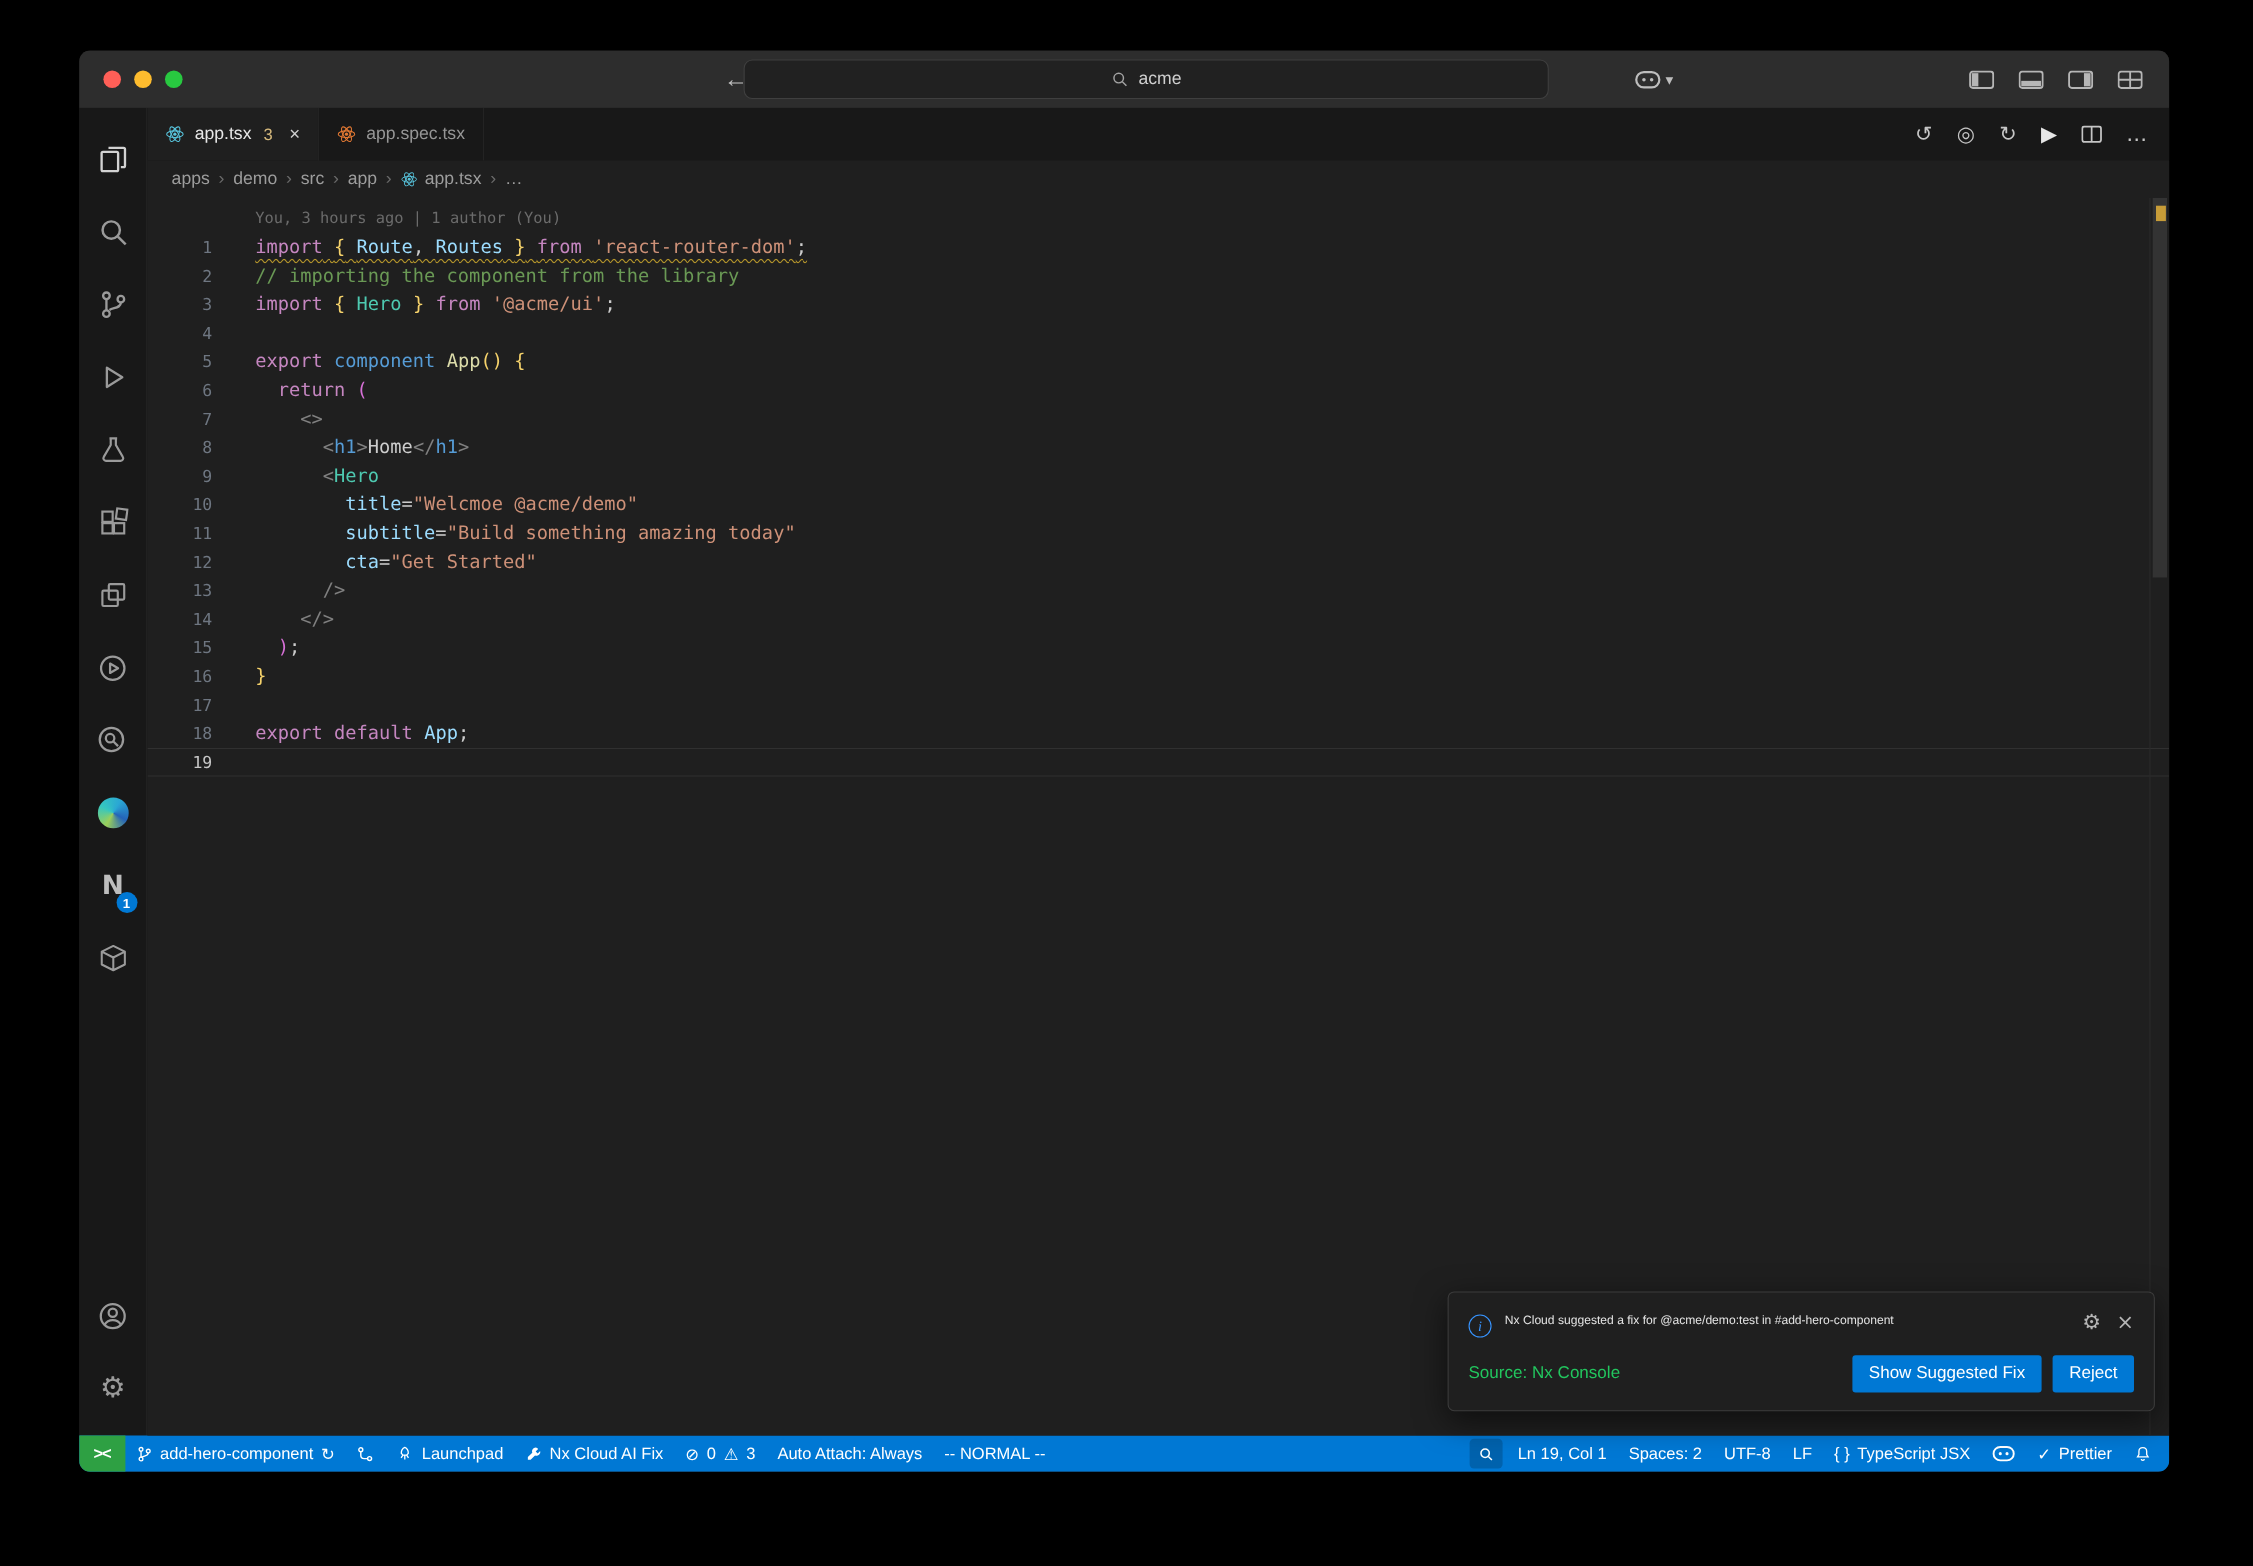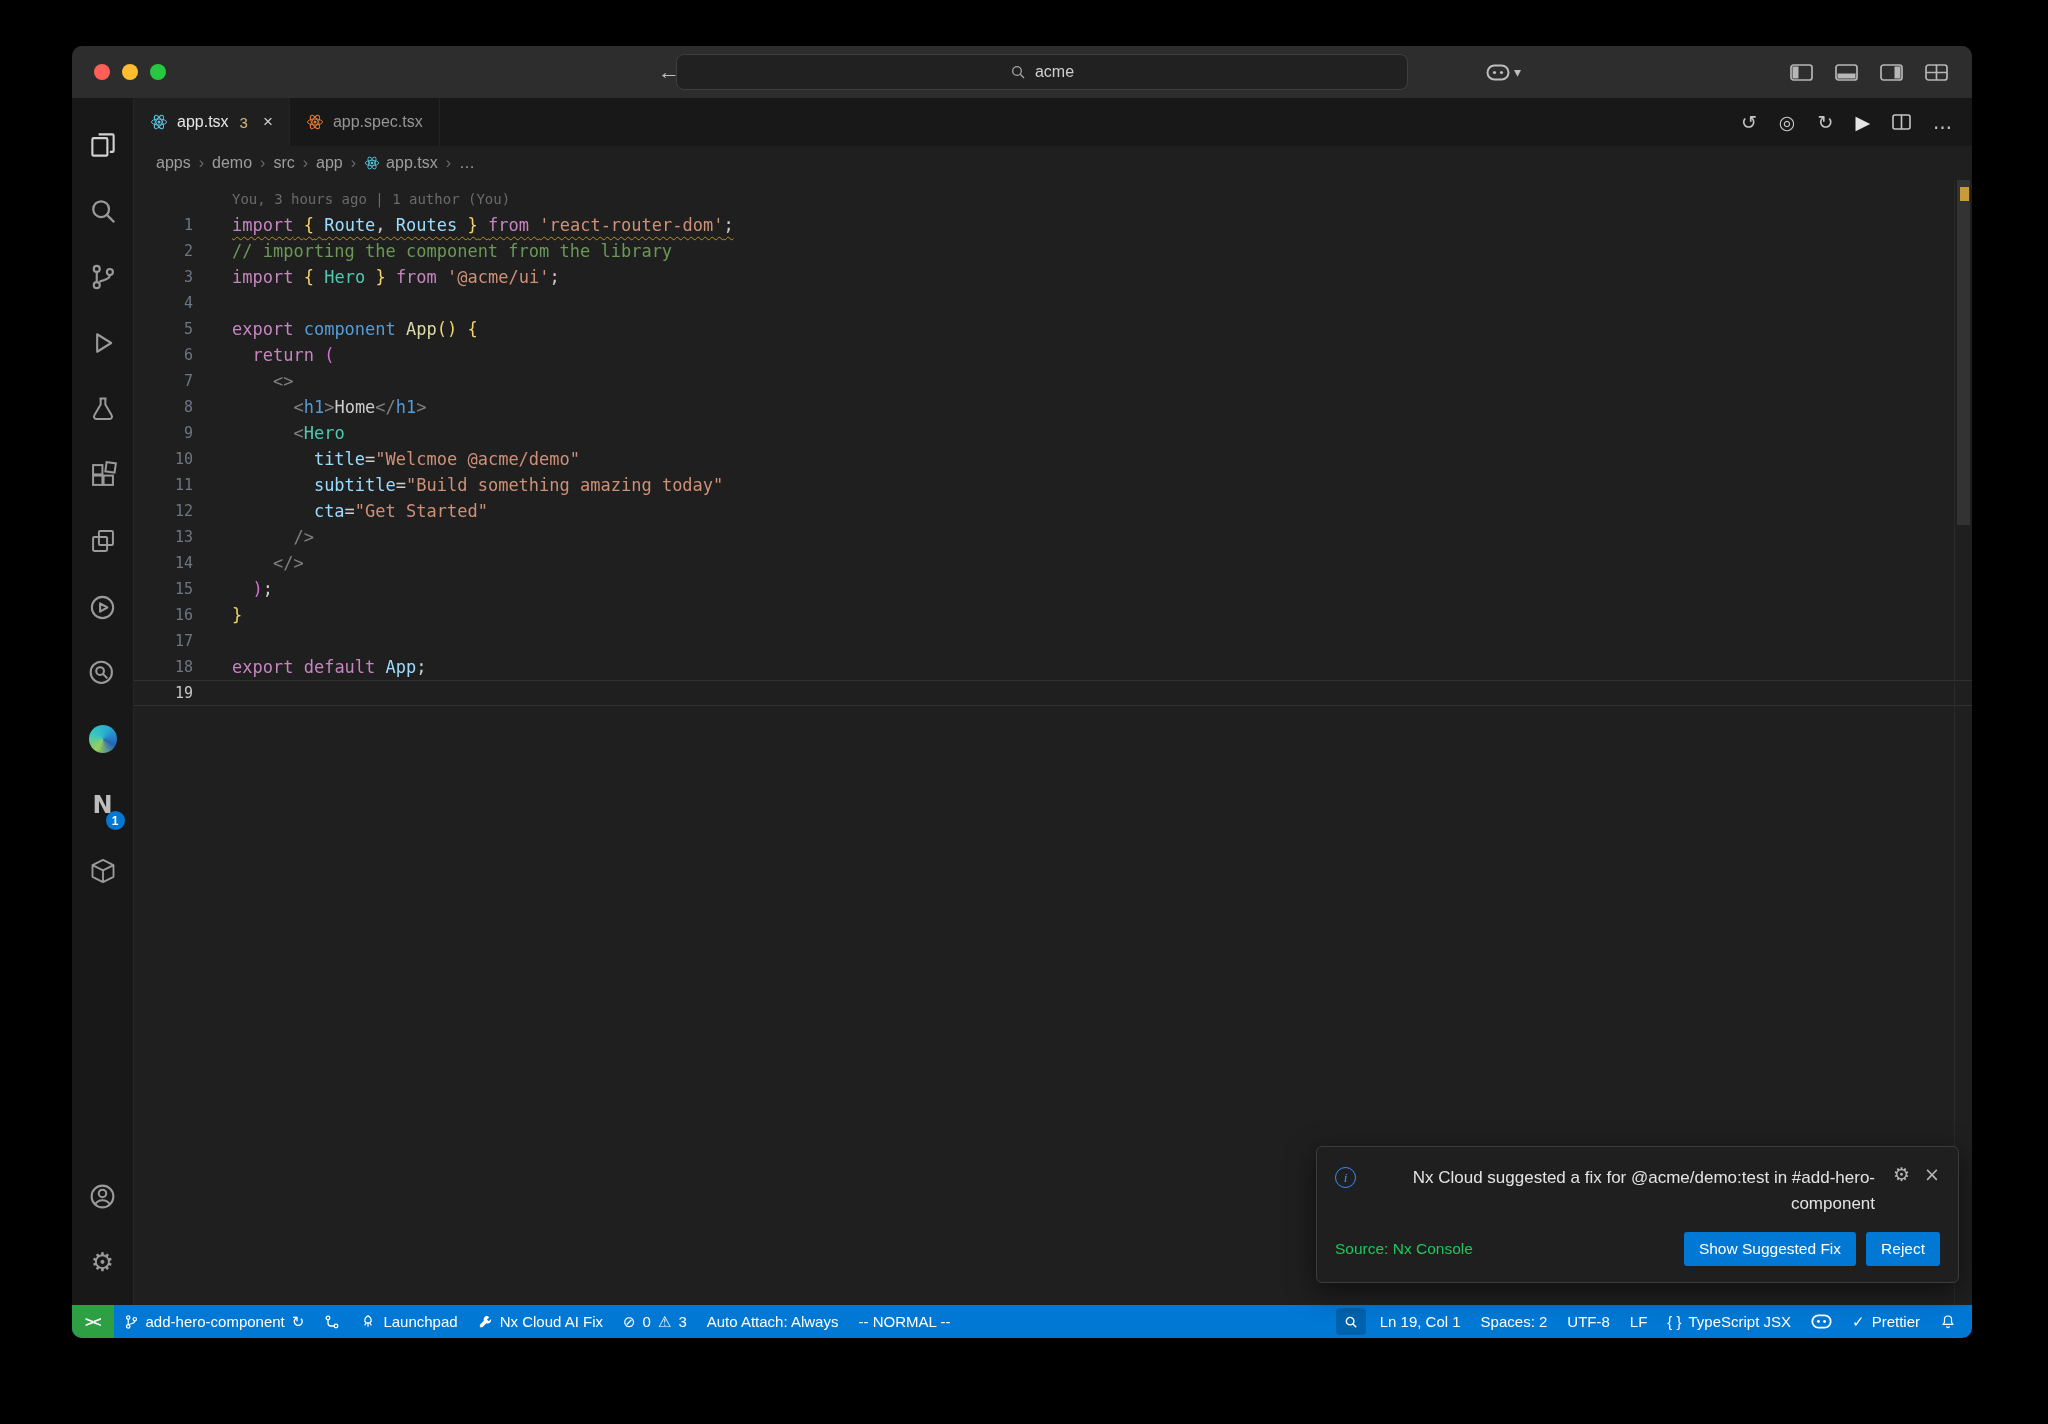--- a/index.html
+++ b/index.html
@@ -88,21 +88,21 @@
 
   
   .notification{
     position:absolute; right:13px; bottom:55px; width:643px;
     background:#1f1f1f; border:1px solid #3c3c3c; border-radius:6px;
     box-shadow:0 8px 28px rgba(0,0,0,.55); padding:18px 18px 16px; z-index:10;
   }
   .ntf-top{ display:flex; gap:12px; }
   .info-badge{ width:21px; height:21px; border:1.5px solid #3794ff; color:#3794ff; border-radius:50%; flex:none;
     display:flex; align-items:center; justify-content:center; font-size:13px; font-style:italic; font-family:"Liberation Serif", serif; margin-top:2px; }
-  .ntf-msg{ flex:1; color:#e3e3e3; font-size:17px; line-height:1.5; padding-right:6px;text-align:right; }
+  .ntf-msg{ flex:1; color:#e3e3e3; font-size:11px; line-height:1.5; padding-right:6px; }
   .ntf-icons{ display:flex; gap:14px; color:#b5b5b5; flex:none; align-items:flex-start; }
   .ntf-icons span{ font-size:19px; line-height:1; font-family:"DejaVu Sans", sans-serif; }
   .ntf-bottom{ display:flex; align-items:center; margin-top:16px; }
   .ntf-source{ color:#22c55e; font-size:15.5px;text-align:center; }
   .ntf-buttons{ margin-left:auto; display:flex; gap:10px;justify-content:flex-end; }
   .btn{ background:#0078d4; color:#fff; border:none; border-radius:3px; font-size:15.5px; padding:8px 15px; font-family:"Liberation Sans", sans-serif; }
 </style>
 </head>
 <body>
 

